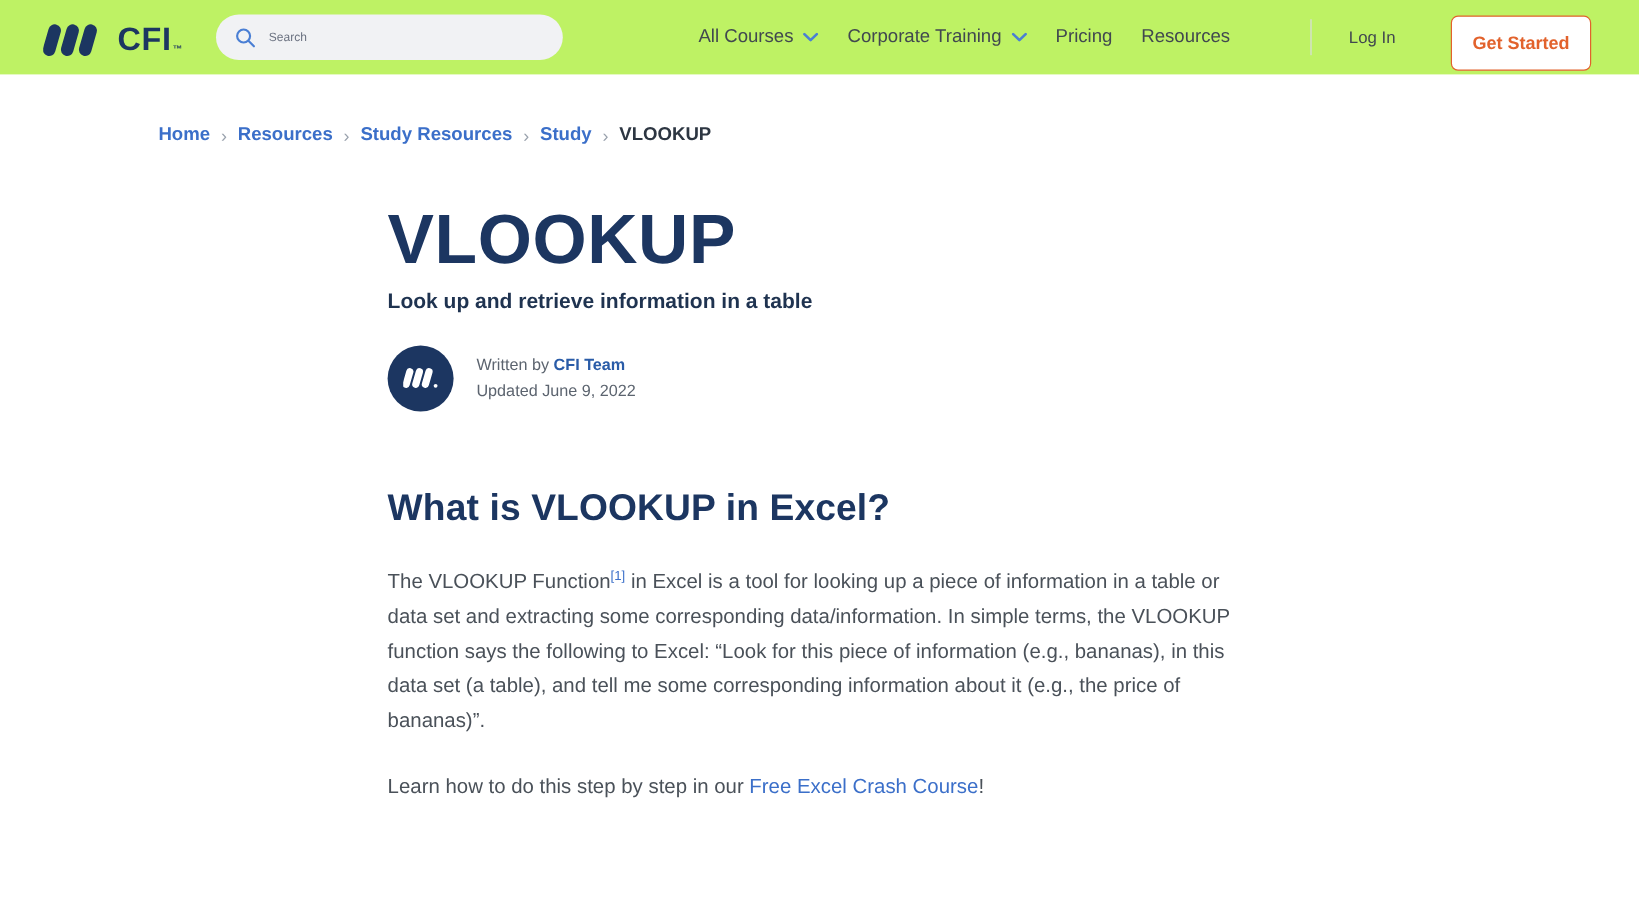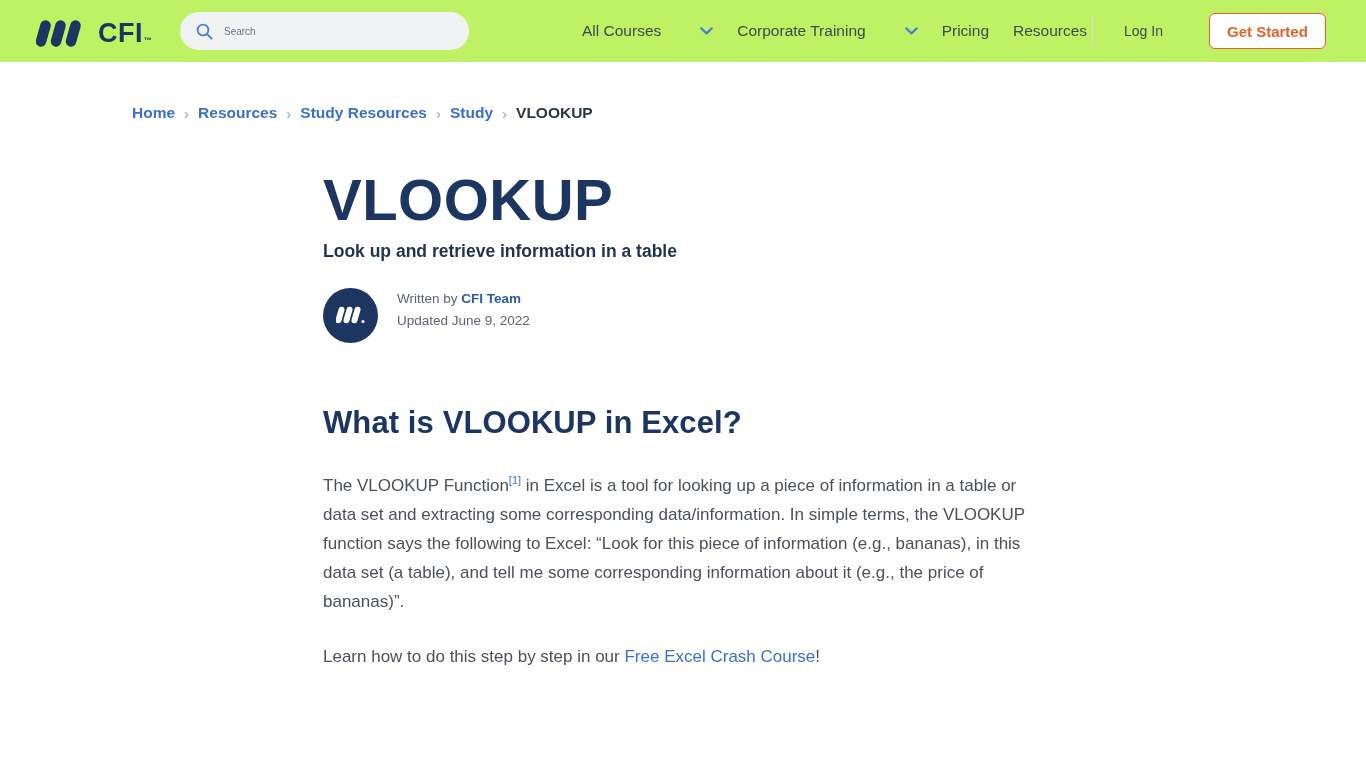--- a/index.html
+++ b/index.html
@@ -82,21 +82,20 @@
   }
   .nav-item {
     display: flex;
     align-items: center;
     font-size: 15.5px;
     color: #41484f;
     padding: 0 12px;
     height: 62px;
     cursor: pointer;
     white-space: nowrap;
-    gap: 31px;
   }
   .nav-item .chev { margin-left: 8px; display: block; }
 
   .nav-divider {
     position: absolute;
     left: 1092px; top: 16px;
     width: 1px; height: 30px;
     background: #d9dce1;
   }
 
@@ -106,21 +105,21 @@
     height: 62px;
     display: flex; align-items: center;
     font-size: 14px;
     color: #41484f;
     cursor: pointer;
   }
 
   .get-started {
     position: absolute;
     left: 1209px; top: 13px;
-    height: 36px;
+    height: 46px;
     padding: 0 17px;
     display: flex; align-items: center;
     border: 1px solid #e2622c;
     border-radius: 6px;
     background: #ffffff;
     color: #e2622c;
     font-size: 15px;
     font-weight: bold;
     font-family: "Liberation Sans", sans-serif;
     cursor: pointer;
@@ -161,21 +160,21 @@
   }
   .page-subtitle {
     font-size: 17.5px;
     font-weight: bold;
     color: #1f3350;
     margin: 10px 0 0 0;
   }
 
   .byline {
     display: flex;
-    align-items: flex-start;
+    align-items: center;
     margin-top: 26px;
   }
   .avatar {
     width: 55px; height: 55px;
     border-radius: 50%;
     background: #1c3661;
     display: flex;
     align-items: center;
     justify-content: center;
     flex: none;

